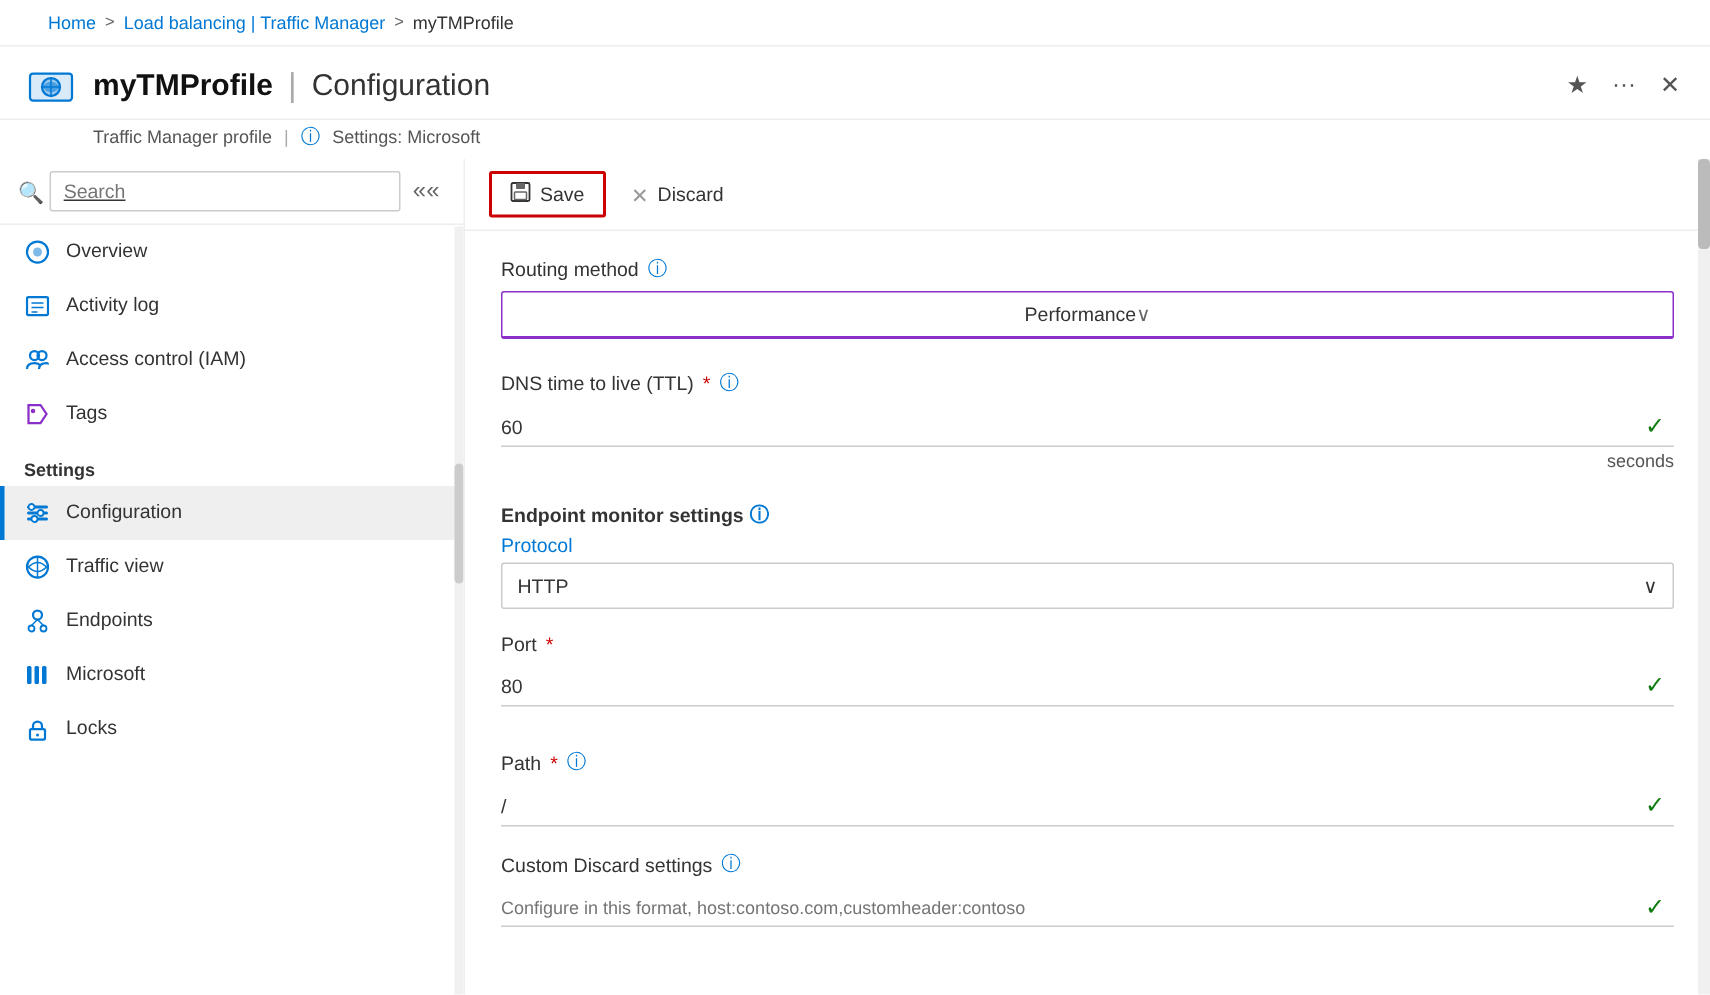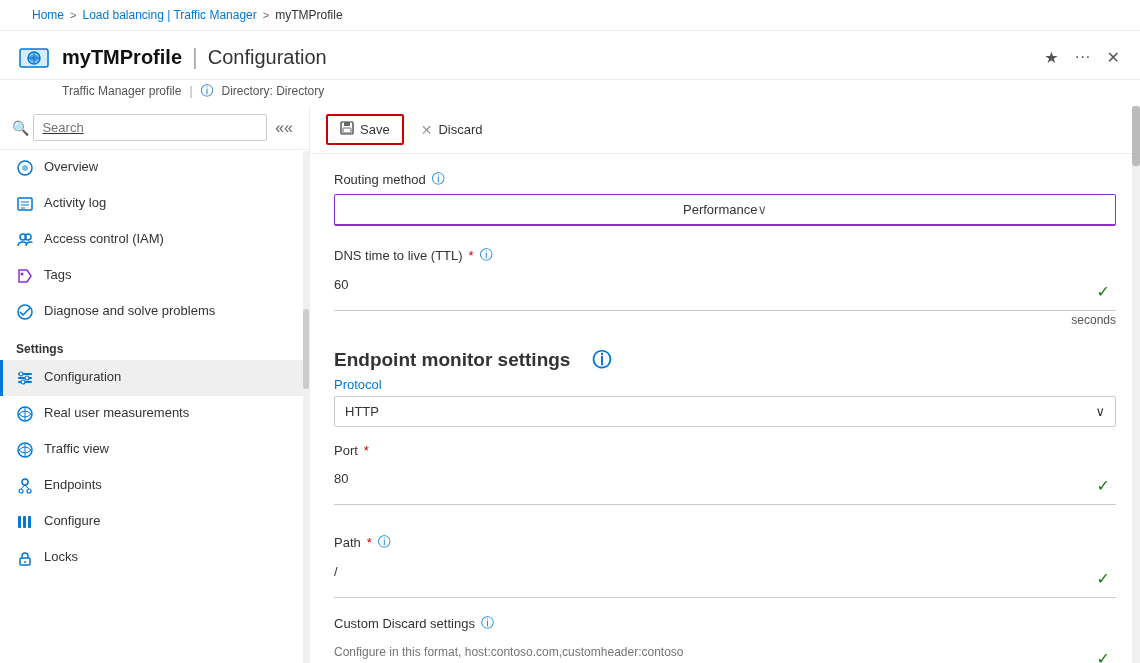--- a/index.html
+++ b/index.html
@@ -52,24 +52,24 @@
 
     
     .form-content { padding: 16px 24px; }
     .form-group { margin-bottom: 20px; }
     .form-label { font-size: 13px; color: #333; margin-bottom: 6px; display: flex; align-items: center; gap: 6px; }
     .form-label .required { color: #c00; }
     .form-label .info-icon { color: #0078d4; cursor: pointer; font-size: 13px; }
     .form-select { width: 100%; border: 1px solid #ccc; border-radius: 2px; padding: 7px 10px; font-size: 13px; color: #333; background: #fff; display: flex; align-items: center; justify-content: center; cursor: pointer; border-bottom: 2px solid #8b2fc9; }
     .form-select .chevron { color: #666; }
     .form-input-wrap { position: relative; }
-    .form-input { width: 100%; border: none; border-bottom: 1px solid #ccc; padding: 7px 30px 18px 0; font-size: 13px; color: #333; outline: none; }
+    .form-input { width: 100%; border: none; border-bottom: 1px solid #ccc; padding: 7px 30px 5px 0; font-size: 13px; color: #333; outline: none; }
     .check-icon { position: absolute; right: 6px; top: 50%; transform: translateY(-50%); color: #107c10; font-size: 16px; }
     .seconds-label { text-align: right; font-size: 12px; color: #555; margin-top: 2px; }
-    .section-title { font-size: 19px; font-weight: 600; color: #333; margin-bottom: 4px; display: flex; align-items: center; gap: 22px; }
+    .section-title { font-size: 13px; font-weight: 600; color: #333; margin-bottom: 4px; display: flex; align-items: center; gap: 4px; }
     .sub-label { font-size: 13px; color: #0078d4; margin-bottom: 4px; }
     .form-select-plain { width: 100%; border: 1px solid #ccc; border-radius: 2px; padding: 7px 10px; font-size: 13px; color: #333; background: #fff; display: flex; align-items: center; justify-content: space-between; cursor: pointer; }
 
     
     .blue { color: #0078d4; }
   </style>
 </head>
 <body>
 
 <div class="breadcrumb">
@@ -105,21 +105,21 @@
     </button>
     <button class="icon-btn" title="Close">
       <span>✕</span>
     </button>
   </div>
 </div>
 <div class="sub-header">
   <span>Traffic Manager profile</span>
   <span style="color:#aaa">|</span>
   <span class="info-icon">ⓘ</span>
-  <span class="dir">Directory: Directory</span>
+  <span class="dir">Settings: Microsoft</span>
 </div>
 
 <div class="main-layout">
 
   <div class="sidebar">
     <div class="search-bar">
       <span style="color:#666; font-size:14px;">🔍</span>
       <input type="text" placeholder="Search" style="">
       <button class="collapse-btn" title="Collapse">««</button>
     </div>
@@ -163,56 +163,37 @@
       <div class="sidebar-item">
         <div class="item-icon">
           <svg width="16" height="16" viewBox="0 0 16 16">
               <polygon points="2,2 10,2 14,8 10,14 2,14" stroke="#8b2fc9" stroke-width="1.5" fill="none"></polygon>
               <circle cx="5" cy="6" r="1.5" fill="#8b2fc9"></circle>
             </svg>
         </div>
         <span>Tags</span>
       </div>
 
-      <div class="sidebar-item">
-        <div class="item-icon">
-          <svg width="16" height="16" viewBox="0 0 16 16">
-              <path d="M3 8 L6 11 L13 4" stroke="#0078d4" stroke-width="1.5" fill="none"></path>
-              <circle cx="8" cy="8" r="7" stroke="#0078d4" stroke-width="1.5" fill="none"></circle>
-            </svg>
-        </div>
-        <span>Diagnose and solve problems</span>
-      </div>
 
       <div class="sidebar-section-label">Settings</div>
 
       <div class="sidebar-item active" style="position:relative; background:#efefef; border-left: 3px solid #0078d4; padding-left: 13px;">
         <div class="item-icon">
           <svg width="16" height="16" viewBox="0 0 16 16">
               <rect x="1" y="3" width="14" height="2" rx="1" fill="#0078d4"></rect>
               <rect x="1" y="7" width="14" height="2" rx="1" fill="#0078d4"></rect>
               <rect x="1" y="11" width="14" height="2" rx="1" fill="#0078d4"></rect>
               <circle cx="4" cy="4" r="2" fill="#fff" stroke="#0078d4" stroke-width="1.2"></circle>
               <circle cx="10" cy="8" r="2" fill="#fff" stroke="#0078d4" stroke-width="1.2"></circle>
               <circle cx="6" cy="12" r="2" fill="#fff" stroke="#0078d4" stroke-width="1.2"></circle>
             </svg>
         </div>
         <span>Configuration</span>
       </div>
 
-      <div class="sidebar-item">
-        <div class="item-icon">
-          <svg width="16" height="16" viewBox="0 0 16 16">
-              <circle cx="8" cy="8" r="7" stroke="#0078d4" stroke-width="1.5" fill="none"></circle>
-              <path d="M2 8 Q8 2 14 8 Q8 14 2 8Z" stroke="#0078d4" stroke-width="1" fill="none"></path>
-              <line x1="8" y1="1" x2="8" y2="15" stroke="#0078d4" stroke-width="1"></line>
-            </svg>
-        </div>
-        <span>Real user measurements</span>
-      </div>
 
       <div class="sidebar-item">
         <div class="item-icon">
           <svg width="16" height="16" viewBox="0 0 16 16">
               <circle cx="8" cy="8" r="7" stroke="#0078d4" stroke-width="1.5" fill="none"></circle>
               <path d="M2 8 Q8 2 14 8 Q8 14 2 8Z" stroke="#0078d4" stroke-width="1" fill="none"></path>
               <line x1="8" y1="1" x2="8" y2="15" stroke="#0078d4" stroke-width="1"></line>
             </svg>
         </div>
         <span>Traffic view</span>
@@ -232,21 +213,21 @@
       </div>
 
       <div class="sidebar-item">
         <div class="item-icon">
           <svg width="16" height="16" viewBox="0 0 16 16">
               <rect x="1" y="2" width="3" height="12" rx="1" fill="#0078d4"></rect>
               <rect x="6" y="2" width="3" height="12" rx="1" fill="#0078d4"></rect>
               <rect x="11" y="2" width="3" height="12" rx="1" fill="#0078d4"></rect>
             </svg>
         </div>
-        <span>Configure</span>
+        <span>Microsoft</span>
       </div>
 
       <div class="sidebar-item">
         <div class="item-icon">
           <svg width="16" height="16" viewBox="0 0 16 16">
               <rect x="3" y="8" width="10" height="7" rx="1" stroke="#0078d4" stroke-width="1.5" fill="none"></rect>
               <path d="M5 8V6 a3 3 0 0 1 6 0 v2" stroke="#0078d4" stroke-width="1.5" fill="none"></path>
               <circle cx="8" cy="12" r="1" fill="#0078d4"></circle>
             </svg>
         </div>

